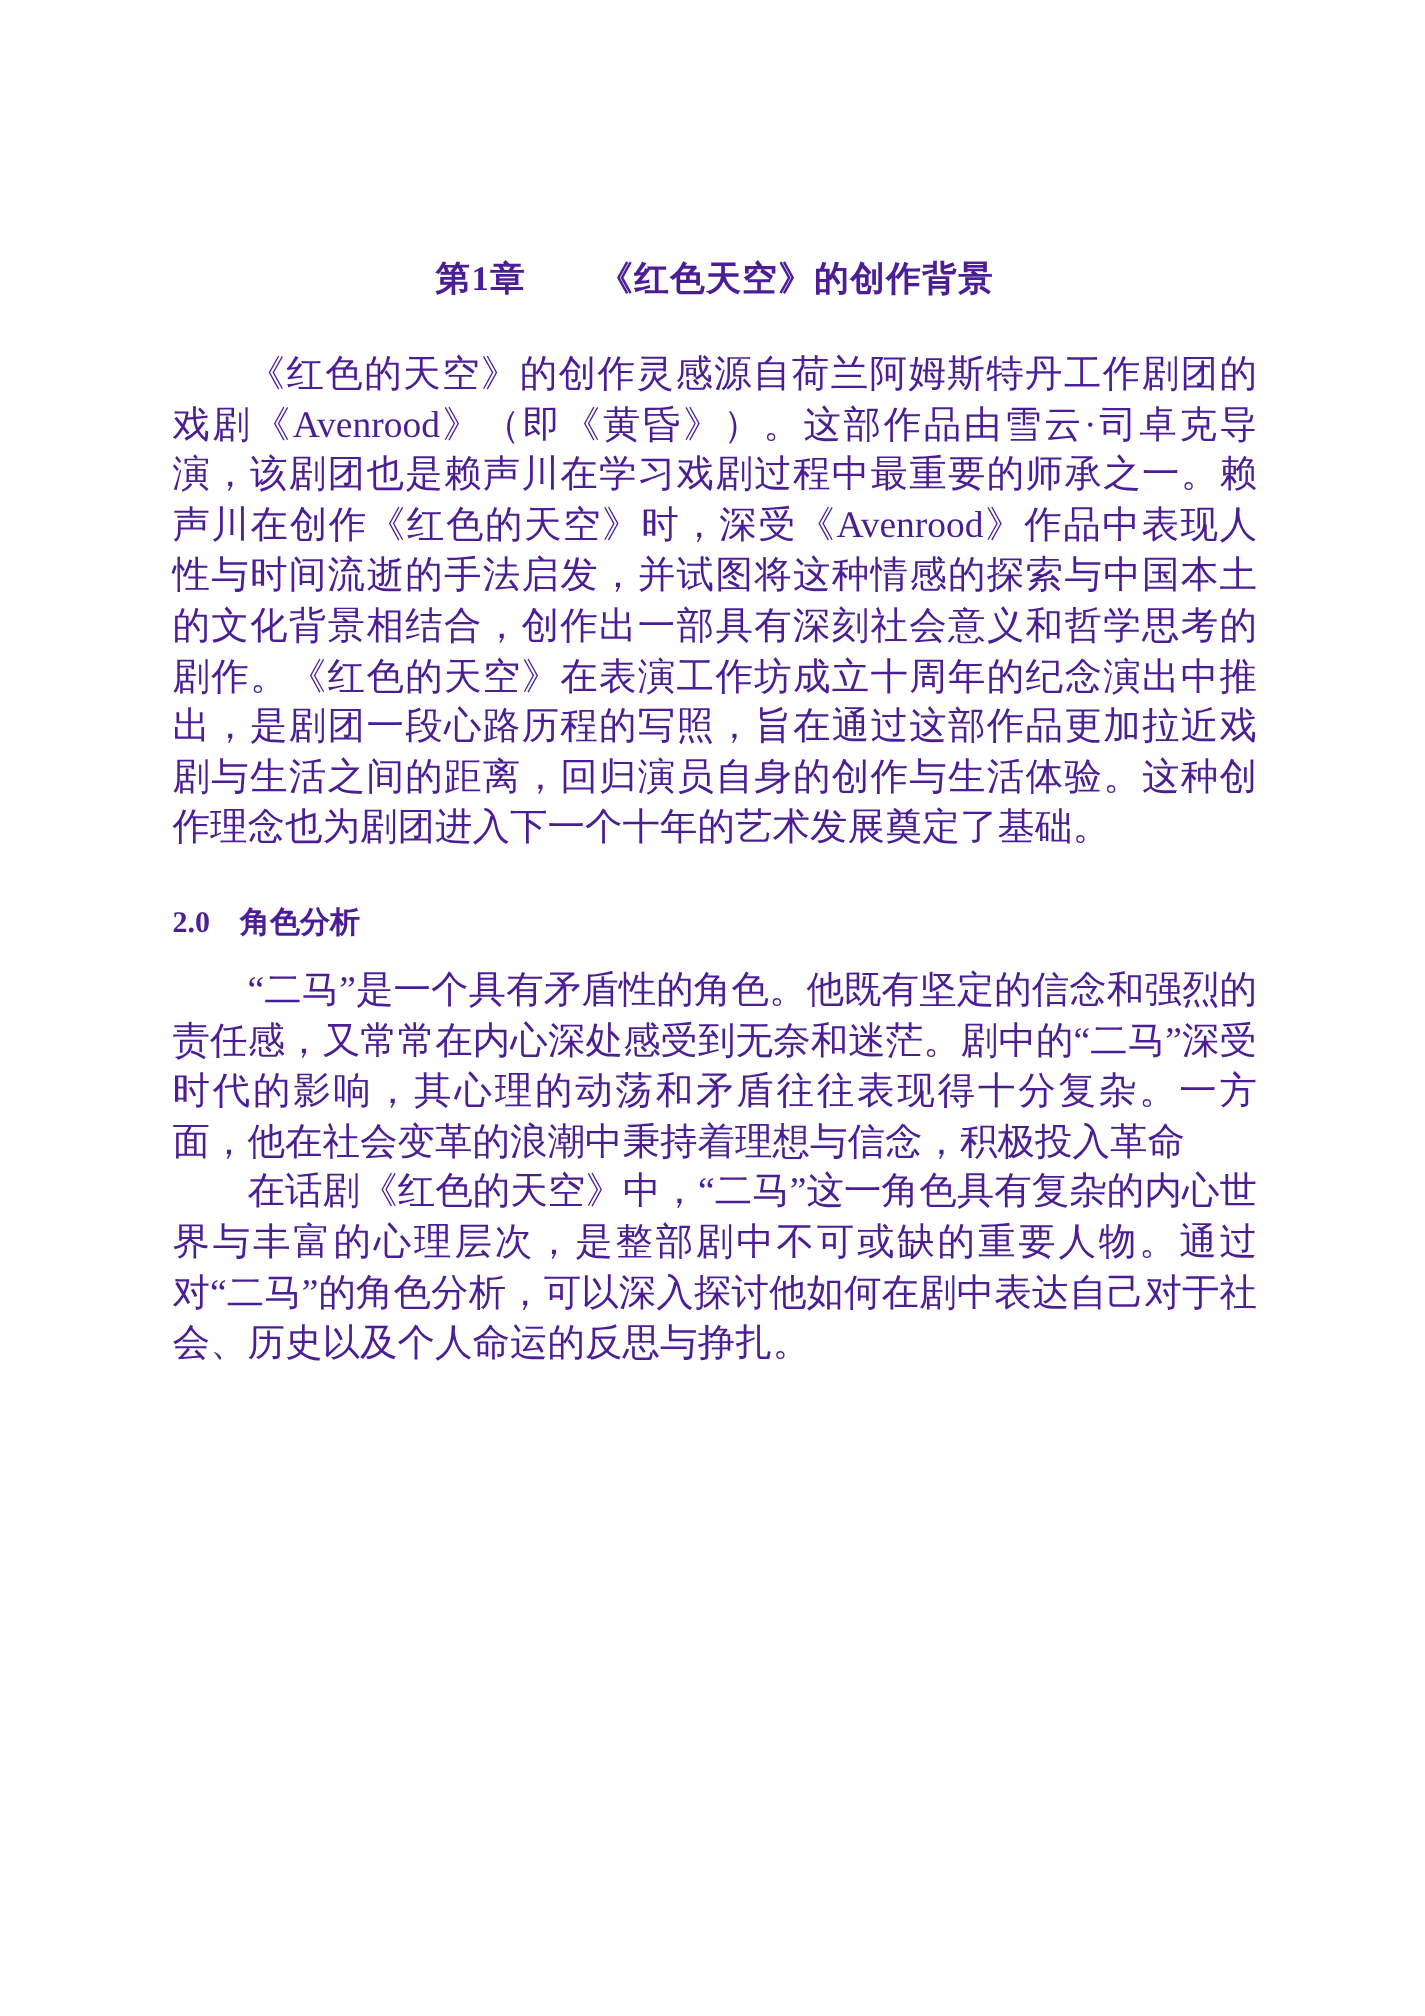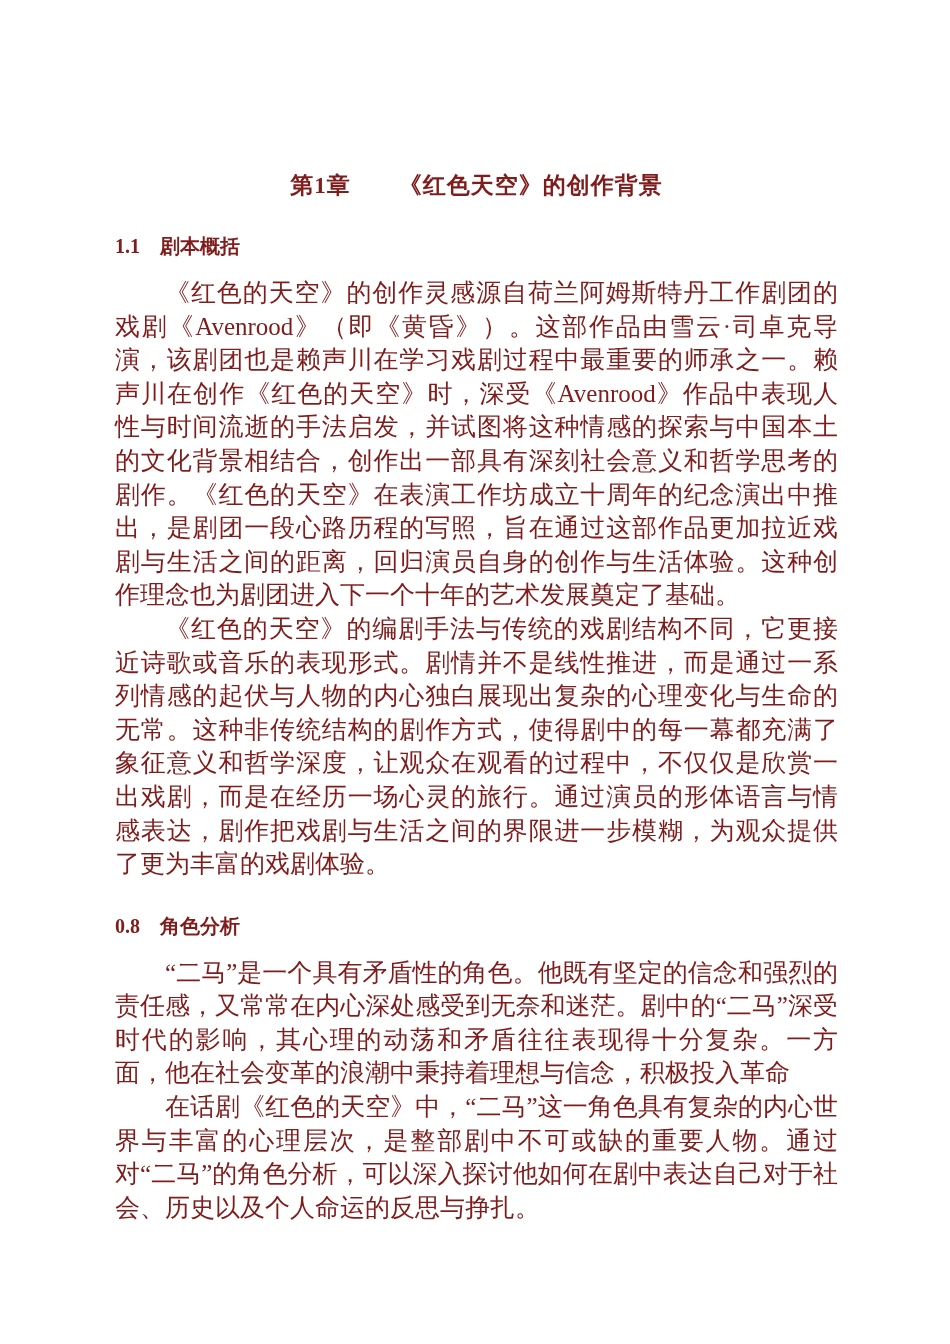--- a/index.html
+++ b/index.html
@@ -8,21 +8,21 @@
     background: #ffffff;
   }
   .page {
     position: relative;
     width: 950px;
     height: 1344px;
     background: #ffffff;
     box-sizing: border-box;
     padding: 170px 112px 0 115px;
     font-family: "Liberation Serif", "DejaVu Serif", serif;
-    color: #7f1d1d;
+    color: #4c1d95;
     overflow: hidden;
   }
   .doc-title {
     font-size: 23px;
     font-weight: bold;
     text-align: center;
     margin: 0 0 24px 0;
     letter-spacing: 1px;
   }
   .section {
@@ -43,24 +43,22 @@
   }
 </style>
 </head>
 <body>
 
 <div class="page">
 
   <h1 class="doc-title">第1章　　《红色天空》的创作背景</h1>
 
   <div class="section">
-    <h2 class="section-heading">1.1　剧本概括</h2>
     <p class="para">《红色的天空》的创作灵感源自荷兰阿姆斯特丹工作剧团的戏剧《Avenrood》（即《黄昏》）。这部作品由雪云·司卓克导演，该剧团也是赖声川在学习戏剧过程中最重要的师承之一。赖声川在创作《红色的天空》时，深受《Avenrood》作品中表现人性与时间流逝的手法启发，并试图将这种情感的探索与中国本土的文化背景相结合，创作出一部具有深刻社会意义和哲学思考的剧作。《红色的天空》在表演工作坊成立十周年的纪念演出中推出，是剧团一段心路历程的写照，旨在通过这部作品更加拉近戏剧与生活之间的距离，回归演员自身的创作与生活体验。这种创作理念也为剧团进入下一个十年的艺术发展奠定了基础。</p>
-    <p class="para">《红色的天空》的编剧手法与传统的戏剧结构不同，它更接近诗歌或音乐的表现形式。剧情并不是线性推进，而是通过一系列情感的起伏与人物的内心独白展现出复杂的心理变化与生命的无常。这种非传统结构的剧作方式，使得剧中的每一幕都充满了象征意义和哲学深度，让观众在观看的过程中，不仅仅是欣赏一出戏剧，而是在经历一场心灵的旅行。通过演员的形体语言与情感表达，剧作把戏剧与生活之间的界限进一步模糊，为观众提供了更为丰富的戏剧体验。</p>
   </div>
 
   <div class="section">
-    <h2 class="section-heading">0.8　角色分析</h2>
+    <h2 class="section-heading">2.0　角色分析</h2>
     <p class="para">“二马”是一个具有矛盾性的角色。他既有坚定的信念和强烈的责任感，又常常在内心深处感受到无奈和迷茫。剧中的“二马”深受时代的影响，其心理的动荡和矛盾往往表现得十分复杂。一方面，他在社会变革的浪潮中秉持着理想与信念，积极投入革命</p>
     <p class="para">在话剧《红色的天空》中，“二马”这一角色具有复杂的内心世界与丰富的心理层次，是整部剧中不可或缺的重要人物。通过对“二马”的角色分析，可以深入探讨他如何在剧中表达自己对于社会、历史以及个人命运的反思与挣扎。</p>
   </div>
 
 </div>
 
 </body></html>

